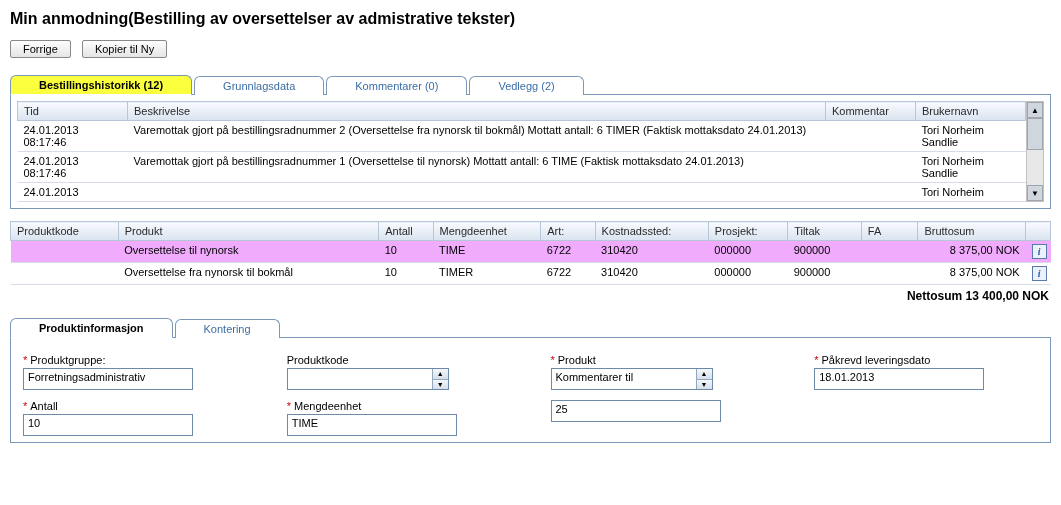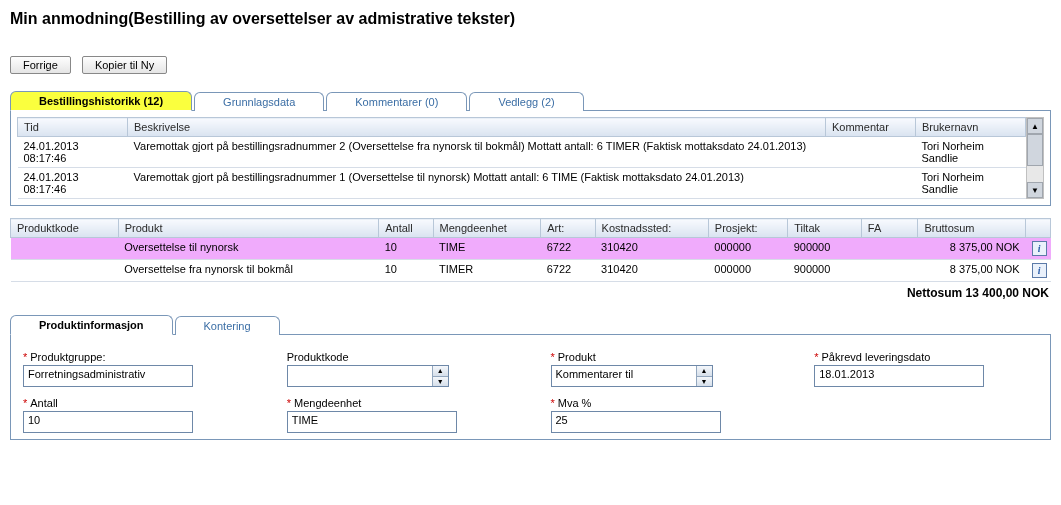--- a/index.html
+++ b/index.html
@@ -6,21 +6,21 @@
     font-family: Arial, sans-serif;
     font-size: 11px;
     margin: 0;
     padding: 10px;
     background: #fff;
     color: #000;
   }
   h1 {
     font-size: 16px;
     font-weight: bold;
-    margin: 0 0 28px 0;
+    margin: 0 0 12px 0;
   }
   .btn {
     font-size: 11px;
     padding: 2px 12px;
     background: linear-gradient(#fefefe,#e5e5e5);
     border: 1px solid #888;
     border-radius: 2px;
     cursor: pointer;
     margin-right: 8px;
   }
@@ -158,20 +158,26 @@
           <td>Varemottak gjort på bestillingsradnummer 2 (Oversettelse fra nynorsk til bokmål) Mottatt antall: 6 TIMER (Faktisk mottaksdato 24.01.2013)</td>
           <td></td>
           <td>Tori Norheim Sandlie</td>
         </tr>
         <tr>
           <td>24.01.2013 08:17:46</td>
           <td>Varemottak gjort på bestillingsradnummer 1 (Oversettelse til nynorsk) Mottatt antall: 6 TIME (Faktisk mottaksdato 24.01.2013)</td>
           <td></td>
           <td>Tori Norheim Sandlie</td>
         </tr>
+        <tr>
+          <td>24.01.2013</td>
+          <td></td>
+          <td></td>
+          <td>Tori Norheim</td>
+        </tr>
       </tbody>
         </table>
       <div class="scrollbar">
         <div class="arrow">▲</div>
         <div class="thumb"></div>
         <div class="arrow" style="position:absolute;bottom:0;left:0;right:0">▼</div>
       </div>
     </div>
   </div>
 
@@ -269,18 +275,17 @@
       </div>
       <div class="form-cell">
         <label><span class="req">*</span><span>Antall</span></label>
         <div class="control text">10</div>
       </div>
       <div class="form-cell">
         <label><span class="req">*</span><span>Mengdeenhet</span></label>
         <div class="control text">TIME</div>
       </div>
       <div class="form-cell">
-        <label><span class="req">*</span><span>Mva %</span></label>
         <div class="control text">25</div>
       </div>
     </div>
   </div>
 </div>
 
 </body></html>

